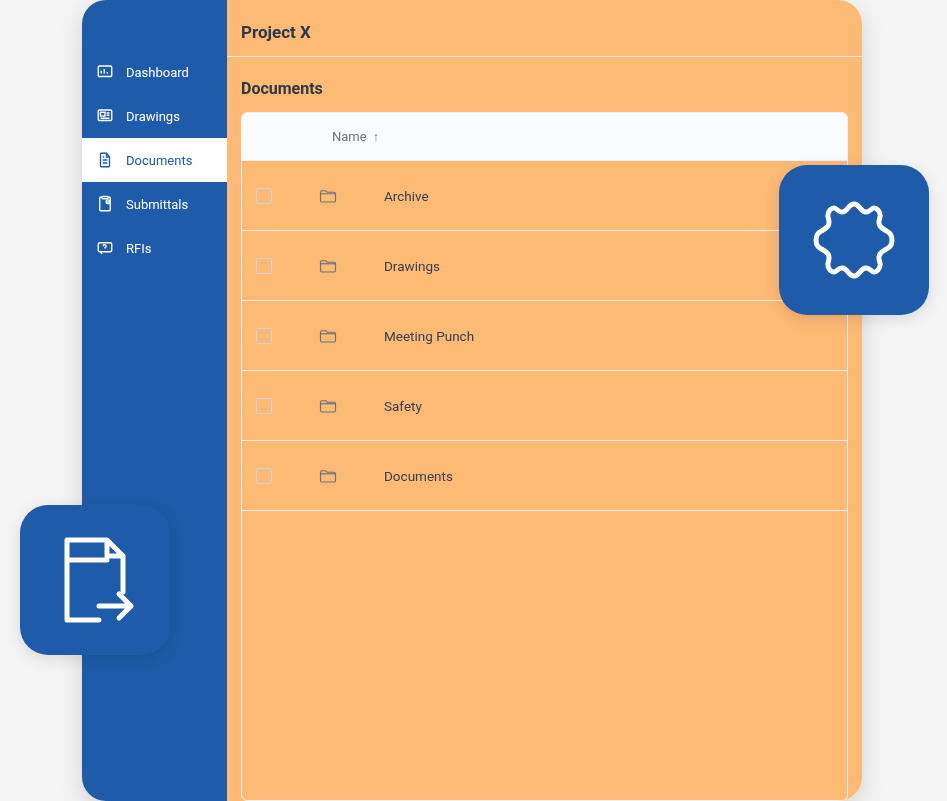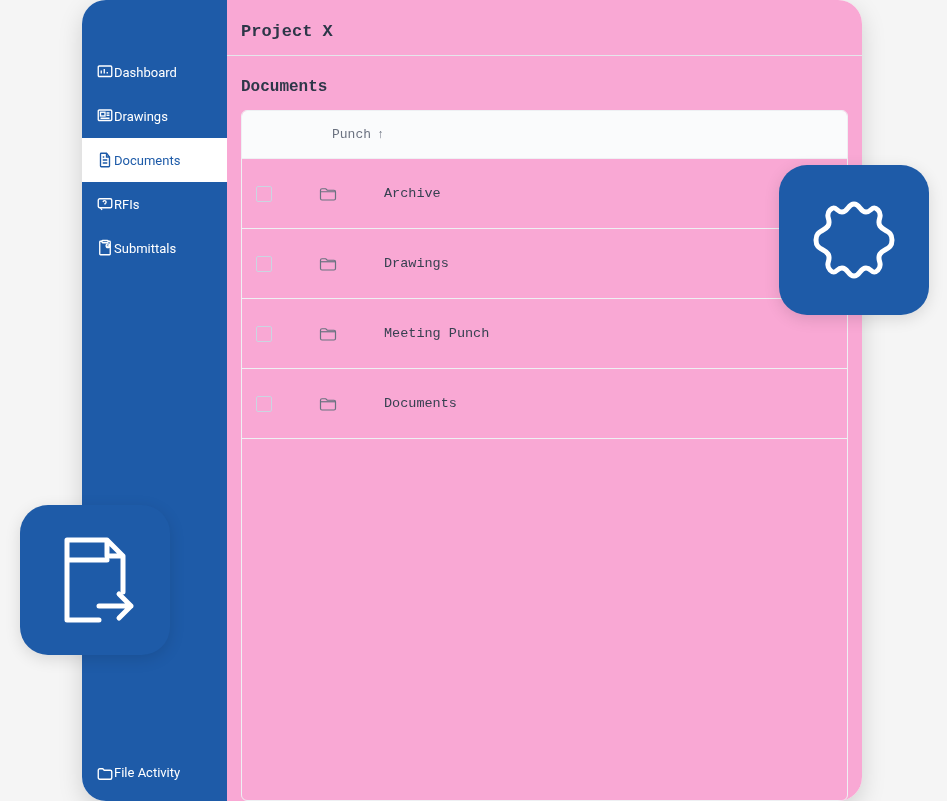--- a/index.html
+++ b/index.html
@@ -28,46 +28,45 @@
       background: #1e5ba8;
       display: flex;
       flex-direction: column;
       padding-top: 50px;
       color: #fff;
       font-size: 13px;
     }
     .sidebar-item {
       display: flex;
       align-items: center;
-      gap: 0;
+      gap: 12px;
       padding: 13px 14px;
       cursor: pointer;
       color: #fff;
     }
     .sidebar-item.active {
       background: #fff;
       color: #1e5ba8;
     }
     .sidebar-icon {
       width: 18px;
       height: 18px;
       display: flex;
       align-items: center;
       justify-content: center;
       flex-shrink: 0;
     }
     .sidebar-icon svg { width: 18px; height: 18px; }
     .sidebar-spacer { flex: 1; }
     .main {
       flex: 1;
-      background: #f9a8d4;
+      background: #fdba74;
       display: flex;
       flex-direction: column;
       overflow: hidden;
-      font-family: Liberation Mono, monospace;
     }
     .header {
       padding: 22px 28px 14px 14px;
       border-bottom: 1px solid #e5e7eb;
     }
     .header-title {
       font-size: 17px;
       font-weight: 700;
       color: #2d3748;
     }
@@ -187,59 +186,51 @@
         <svg viewBox="0 0 24 24" fill="none" stroke="currentColor" stroke-width="1.8">
             <path d="M14 3H7a1 1 0 0 0-1 1v16a1 1 0 0 0 1 1h10a1 1 0 0 0 1-1V8l-4-5z"></path>
             <path d="M14 3v5h4M9 12h6M9 16h6M9 8h2"></path>
           </svg>
       </span>
       <span>Documents</span>
     </div>
     <div class="sidebar-item">
       <span class="sidebar-icon">
         <svg viewBox="0 0 24 24" fill="none" stroke="currentColor" stroke-width="1.8">
-            <rect x="3" y="5" width="18" height="12" rx="2"></rect>
-            <path d="M8 20l-2-3M9.5 9.5a2 2 0 1 1 2.5 2v1M12 15h.01"></path>
-          </svg>
-      </span>
-      <span>RFIs</span>
-    </div>
-    <div class="sidebar-item">
-      <span class="sidebar-icon">
-        <svg viewBox="0 0 24 24" fill="none" stroke="currentColor" stroke-width="1.8">
             <path d="M8 3H6a1 1 0 0 0-1 1v16a1 1 0 0 0 1 1h12a1 1 0 0 0 1-1V4a1 1 0 0 0-1-1h-2"></path>
             <rect x="8" y="2" width="8" height="3" rx="1"></rect>
             <circle cx="16" cy="9" r="2.5"></circle>
             <path d="M15 9l1 1 1.5-1.5"></path>
           </svg>
       </span>
       <span>Submittals</span>
     </div>
+    <div class="sidebar-item">
+      <span class="sidebar-icon">
+        <svg viewBox="0 0 24 24" fill="none" stroke="currentColor" stroke-width="1.8">
+            <rect x="3" y="5" width="18" height="12" rx="2"></rect>
+            <path d="M8 20l-2-3M9.5 9.5a2 2 0 1 1 2.5 2v1M12 15h.01"></path>
+          </svg>
+      </span>
+      <span>RFIs</span>
+    </div>
     <div class="sidebar-spacer"></div>
-    <div class="sidebar-item" style="align-items:flex-start;padding-bottom:18px;">
-      <span class="sidebar-icon">
-        <svg viewBox="0 0 24 24" fill="none" stroke="currentColor" stroke-width="1.8">
-            <path d="M3 7a2 2 0 0 1 2-2h4l2 2h8a2 2 0 0 1 2 2v8a2 2 0 0 1-2 2H5a2 2 0 0 1-2-2V7z"></path>
-          </svg>
-      </span>
-      <span style="line-height:1.2;">File Activity</span>
-    </div>
   </div>
 
   <div class="main">
     <div class="header">
       <div class="header-title">Project X</div>
     </div>
     <div class="section-header">
       <div class="section-title">Documents</div>
     </div>
     <div class="table-container">
       <div class="table-head">
         <div class="col-name">
-          <span>Punch</span>
+          <span>Name</span>
           <span class="sort-arrow">↑</span>
         </div>
       </div>
       <div id="rows">
           <div class="table-row">
     <div class="checkbox"></div>
     <span class="folder-icon">
       <svg viewBox="0 0 24 20" fill="none" stroke="#6b7280" stroke-width="1.6">
                 <path d="M2 5a2 2 0 0 1 2-2h5l2 2h9a2 2 0 0 1 2 2v9a2 2 0 0 1-2 2H4a2 2 0 0 1-2-2V5z"></path>
                 <path d="M2 7h20"></path>
@@ -259,20 +250,30 @@
   </div>
           <div class="table-row">
     <div class="checkbox"></div>
     <span class="folder-icon">
       <svg viewBox="0 0 24 20" fill="none" stroke="#6b7280" stroke-width="1.6">
                 <path d="M2 5a2 2 0 0 1 2-2h5l2 2h9a2 2 0 0 1 2 2v9a2 2 0 0 1-2 2H4a2 2 0 0 1-2-2V5z"></path>
                 <path d="M2 7h20"></path>
               </svg>
     </span>
     <span class="row-name">Meeting Punch</span>
+  </div>
+          <div class="table-row">
+    <div class="checkbox"></div>
+    <span class="folder-icon">
+      <svg viewBox="0 0 24 20" fill="none" stroke="#6b7280" stroke-width="1.6">
+                <path d="M2 5a2 2 0 0 1 2-2h5l2 2h9a2 2 0 0 1 2 2v9a2 2 0 0 1-2 2H4a2 2 0 0 1-2-2V5z"></path>
+                <path d="M2 7h20"></path>
+              </svg>
+    </span>
+    <span class="row-name">Safety</span>
   </div>
           <div class="table-row">
     <div class="checkbox"></div>
     <span class="folder-icon">
       <svg viewBox="0 0 24 20" fill="none" stroke="#6b7280" stroke-width="1.6">
                 <path d="M2 5a2 2 0 0 1 2-2h5l2 2h9a2 2 0 0 1 2 2v9a2 2 0 0 1-2 2H4a2 2 0 0 1-2-2V5z"></path>
                 <path d="M2 7h20"></path>
               </svg>
     </span>
     <span class="row-name">Documents</span>

